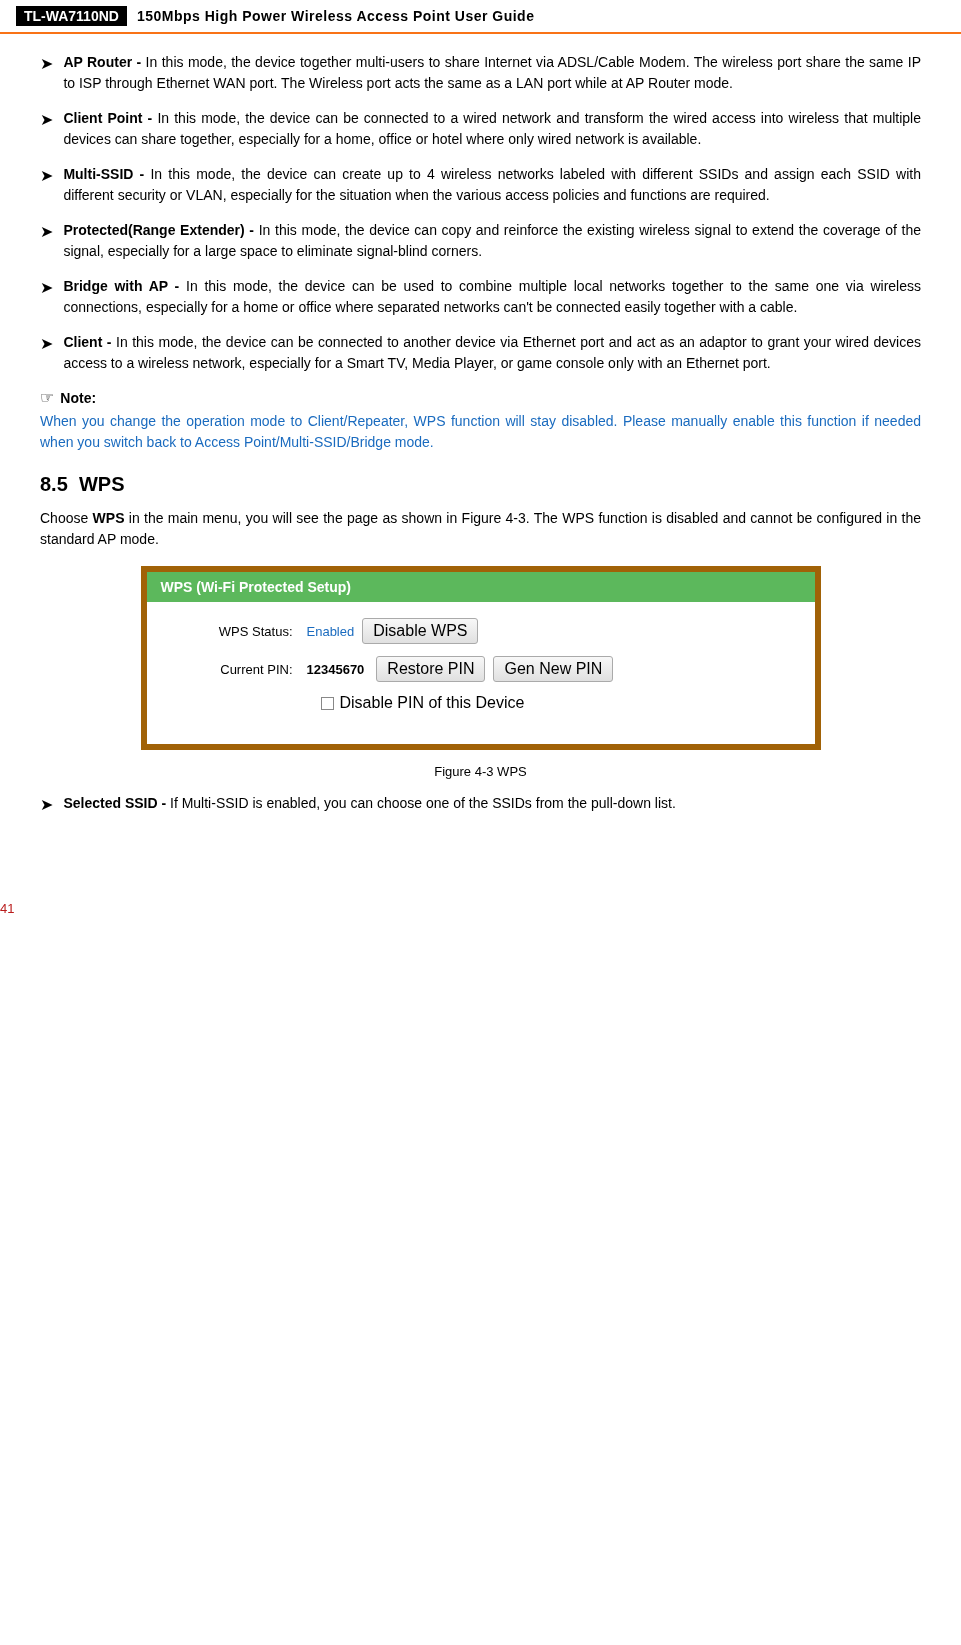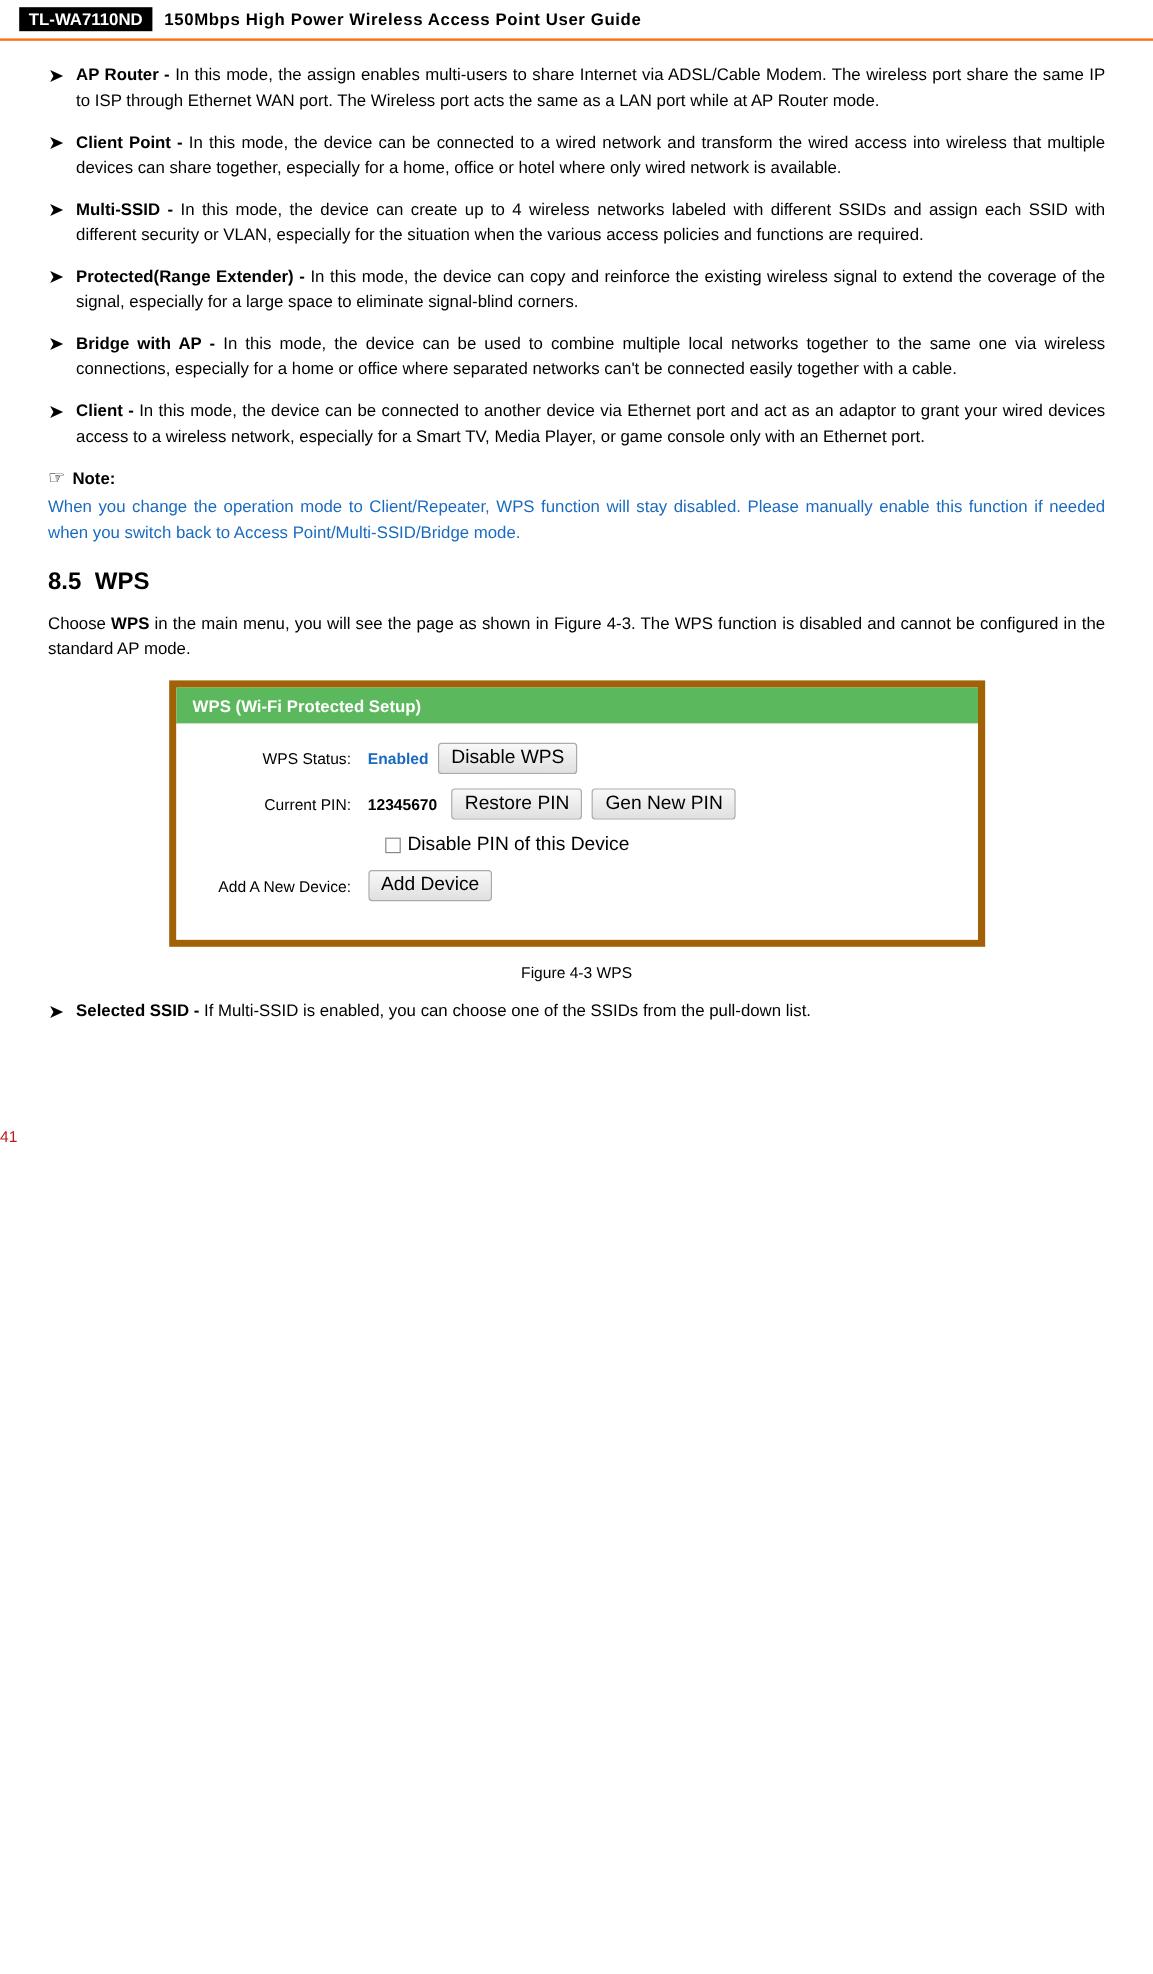--- a/index.html
+++ b/index.html
@@ -132,21 +132,21 @@
       font-size: 13px;
       flex-shrink: 0;
     }
     .wps-value {
       display: flex;
       align-items: center;
       gap: 8px;
     }
     .wps-status-text {
       color: #1a6bbf;
-      font-weight: bold;
+      font-weight: normal;
       font-size: 13px;
     }
     .wps-btn {
       background: linear-gradient(to bottom, #f8f8f8, #e0e0e0);
       border: 1px solid #aaa;
       border-radius: 3px;
       font-size: 16px;
       padding: 3px 10px;
       cursor: pointer;
       color: #000;
@@ -197,21 +197,21 @@
 <div class="page-header">
   <div class="header-model">TL-WA7110ND</div>
   <div class="header-title">150Mbps High Power Wireless Access Point User Guide</div>
 </div>
 
 <div class="content">
 
   <div class="bullet-item">
     <span class="bullet-arrow">➤</span>
     <div class="bullet-text">
-      <b>AP Router -</b><span> In this mode, the assign enables multi-users to share Internet via ADSL/Cable Modem.  The wireless port share the same IP to ISP through Ethernet WAN  port.  The Wireless port acts the same as a LAN port while at AP Router mode.</span>
+      <b>AP Router -</b><span> In this mode, the device together multi-users to share Internet via ADSL/Cable Modem.  The wireless port share the same IP to ISP through Ethernet WAN  port.  The Wireless port acts the same as a LAN port while at AP Router mode.</span>
     </div>
   </div>
 
   <div class="bullet-item">
     <span class="bullet-arrow">➤</span>
     <div class="bullet-text">
       <b>Client Point -</b><span> In this mode, the device can be connected to a wired network and transform the wired access into wireless that multiple devices can share together, especially  for  a home, office or hotel where only wired network is available.</span>
     </div>
   </div>
 
@@ -278,26 +278,20 @@
           <button class="wps-btn">Restore PIN</button>
           <button class="wps-btn">Gen New PIN</button>
         </div>
       </div>
 
       <div class="wps-checkbox-row">
         <div class="wps-checkbox"></div>
         <span class="wps-checkbox-label">Disable PIN of this Device</span>
       </div>
 
-      <div class="wps-row">
-        <div class="wps-label">Add A New Device:</div>
-        <div class="wps-value">
-          <button class="wps-btn">Add Device</button>
-        </div>
-      </div>
 
     </div>
   </div>
 
   <div class="figure-caption">Figure 4-3 WPS</div>
 
   <div class="bullet-item">
     <span class="bullet-arrow">➤</span>
     <div class="bullet-text">
       <b>Selected  SSID  -</b><span> If  Multi-SSID  is  enabled,  you  can  choose  one  of  the  SSIDs from   the pull-down list.</span>

